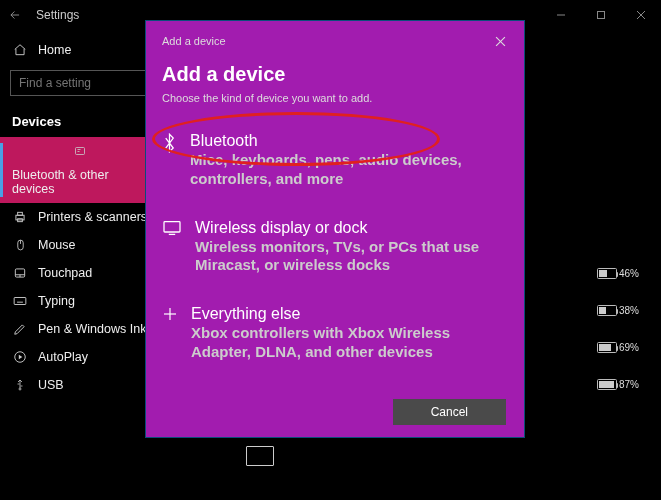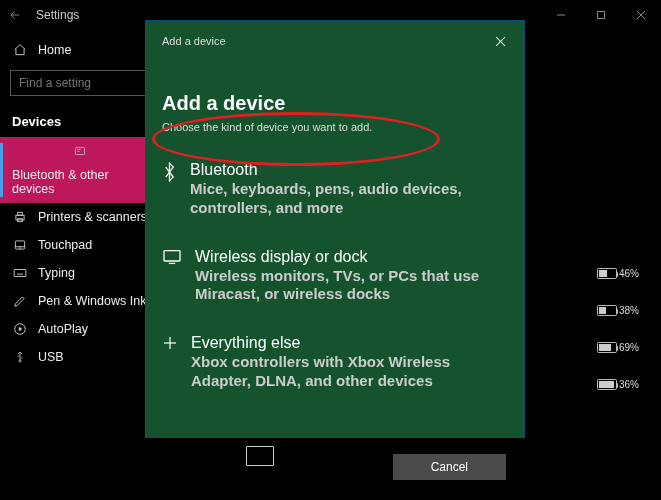--- a/index.html
+++ b/index.html
@@ -30,21 +30,21 @@
   .bg-batt { width:20px; height:11px; border:1px solid #bbb; border-radius:1.5px; position:relative; }
   .bg-batt::after { content:""; position:absolute; right:-2px; top:3px; width:1.5px; height:5px; background:#bbb; border-radius:1px;}
   .bg-batt i { position:absolute; left:1px; top:1px; bottom:1px; background:#ccc; display:block; }
 
   .connected-monitor { position:absolute; left:246px; top:446px; display:flex; align-items:center; gap:10px; }
   .monitor-icon { width:28px; height:20px; border:1.5px solid #ccc; border-radius:1px; position:relative; }
   .monitor-icon::after { content:""; position:absolute; left:50%; transform:translateX(-50%); bottom:-4px; width:10px; height:3px; border-top:1.5px solid #ccc; }
   .connected-monitor .txt { display:flex; flex-direction:column; font-size:10.5px; color:#ddd; line-height:1.2; }
 
   
-  .dialog { position:absolute; left:145px; top:20px; width:380px; height:418px; background:#14532d; border:1px solid #0a4d7a; display:flex; flex-direction:column;gap:29px; }
+  .dialog { position:absolute; left:145px; top:20px; width:380px; height:418px; background:#a21caf; border:1px solid #0a4d7a; display:flex; flex-direction:column; }
   .dialog-head { display:flex; align-items:center; justify-content:space-between; padding:8px 12px 0 16px; font-size:11px; color:#ddd; }
   .closebtn { width:24px; height:24px; display:flex; align-items:center; justify-content:center; color:#ccc; }
   .dialog-body { padding:6px 16px 10px 16px; flex:1; }
   .dlg-title { font-size:20px; font-weight:600; margin-top:4px; }
   .dlg-sub { font-size:11px; color:#ddd; margin-top:6px; }
   .opt-list { margin-top:22px; }
   .opt { display:flex; gap:13px; align-items:flex-start; padding:6px 0 14px; cursor:pointer; }
   .opt .oic { width:20px; display:flex; justify-content:center; padding-top:1px; color:#eee; }
   .opt .otxt { display:flex; flex-direction:column; gap:1px; }
   .opt .otitle { font-size:16px; color:#fff; font-weight:400; }
@@ -122,20 +122,29 @@
           <svg width="14" height="14" viewBox="0 0 24 24" fill="none" stroke="#ccc" stroke-width="1.6">
             <rect x="5" y="9" width="14" height="8"></rect>
             <rect x="8" y="4" width="8" height="5"></rect>
             <rect x="8" y="15" width="8" height="5"></rect>
           </svg>
         </span>
       <span>Printers &amp; scanners</span>
     </div>
     <div class="side-row">
       <span class="icn">
+          <svg width="13" height="14" viewBox="0 0 24 24" fill="none" stroke="#ccc" stroke-width="1.6">
+            <rect x="7" y="3" width="10" height="18" rx="5"></rect>
+            <line x1="12" y1="3" x2="12" y2="10"></line>
+          </svg>
+        </span>
+      <span>Mouse</span>
+    </div>
+    <div class="side-row">
+      <span class="icn">
           <svg width="14" height="14" viewBox="0 0 24 24" fill="none" stroke="#ccc" stroke-width="1.6">
             <rect x="4" y="5" width="16" height="14" rx="2"></rect>
             <line x1="4" y1="15" x2="20" y2="15"></line>
             <line x1="12" y1="15" x2="12" y2="19"></line>
           </svg>
         </span>
       <span>Touchpad</span>
     </div>
     <div class="side-row">
       <span class="icn">
@@ -194,21 +203,21 @@
       <div class="bg-device">
         <div class="bg-batt">
             <i style="width:69%"></i>
           </div>
         <span>69%</span>
       </div>
       <div class="bg-device">
         <div class="bg-batt">
             <i style="width:82%"></i>
           </div>
-        <span>36%</span>
+        <span>87%</span>
       </div>
     </div>
   </div>
 </div>
 
 <div class="connected-monitor">
   <div class="monitor-icon"></div>
 </div>
 
 <div class="dialog">

